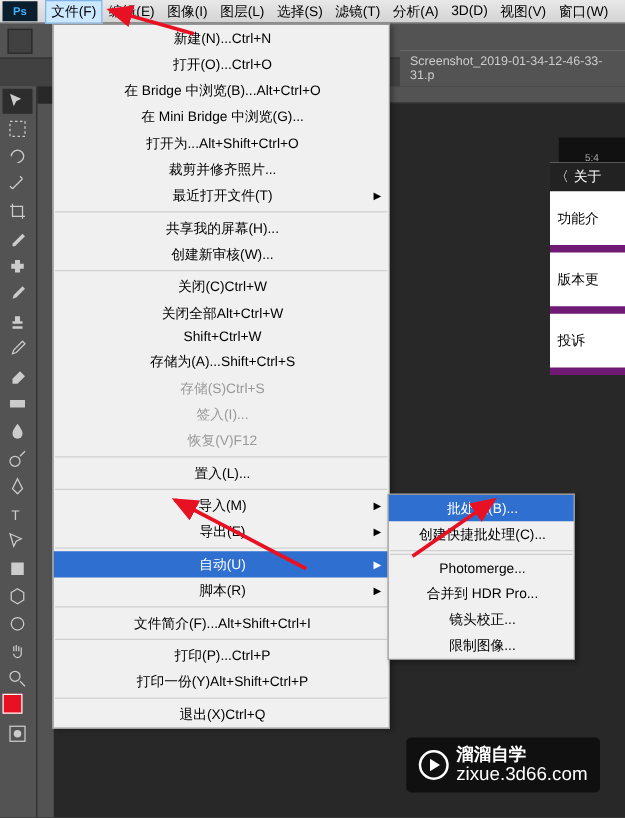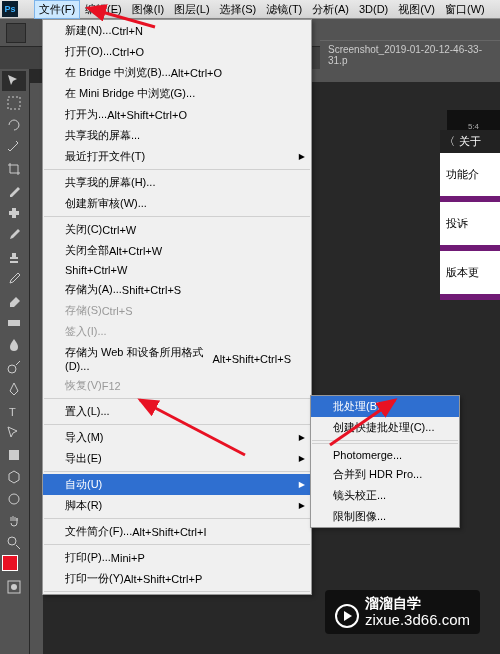--- a/index.html
+++ b/index.html
@@ -1,44 +1,44 @@
 <!DOCTYPE html>
 <html><head>
 <meta charset="utf-8">
 <style>
 *{margin:0;padding:0;box-sizing:border-box;font-family:"Microsoft YaHei",sans-serif;font-size:11px}
 body{width:500px;height:654px;background:#535353;overflow:hidden;position:relative}
 .menubar{background:linear-gradient(#e8e8e8,#d4d4d4);height:19px;display:flex;align-items:center;padding-left:2px;border-bottom:1px solid #888}
-.ps-logo{width:16px;height:16px;background:#0a1e2e;color:#3db2ff;display:flex;align-items:center;justify-content:center;font-size:9px;font-weight:bold;margin-right:16px}
+.ps-logo{width:28px;height:16px;background:#0a1e2e;color:#3db2ff;display:flex;align-items:center;justify-content:center;font-size:9px;font-weight:bold;margin-right:6px}
 .menubar-item{padding:2px 5px;cursor:pointer}
 .menubar-item.active{background:#cce8ff;border:1px solid #7eb4ea;padding:1px 4px}
 .toolbar2{background:#535353;height:28px;border-bottom:1px solid #282828;display:flex;align-items:center;padding-left:6px;gap:6px}
 .tool2-icon{width:20px;height:20px;background:#414141;border:1px solid #282828}
 .tabs{background:#414141;height:22px;display:flex;align-items:flex-end;padding-left:320px}
 .tab{background:#535353;color:#ccc;padding:3px 8px;font-size:10px;border-top:1px solid #666}
 .work{display:flex;height:calc(100% - 69px)}
 .ltools{width:30px;background:#535353;border-right:1px solid #282828;display:flex;flex-direction:column;padding:2px;gap:2px}
 .lt{width:24px;height:20px;display:flex;align-items:center;justify-content:center;color:#ccc;position:relative}
 .lt svg{width:16px;height:16px}
 .lt.sel{background:#2d2d2d}
 .canvas-area{flex:1;background:#282828;position:relative}
 .ruler-h{position:absolute;top:0;left:14px;right:0;height:14px;background:#535353;border-bottom:1px solid #282828}
 .ruler-v{position:absolute;top:14px;left:0;width:14px;bottom:0;background:#535353;border-right:1px solid #282828}
 .dropdown{position:absolute;top:19px;left:42px;width:270px;background:#f0f0f0;border:1px solid #979797;box-shadow:2px 2px 4px rgba(0,0,0,.3);z-index:10}
-.mi{display:flex;justify-content:flex-start;align-items:center;padding:3px 20px 3px 22px;cursor:pointer;position:relative}
+.mi{display:flex;justify-content:center;align-items:center;padding:3px 20px 3px 22px;cursor:pointer;position:relative}
 .mi.hl{background:#2f6fd0;color:#fff}
 .mi.dis{color:#999}
 .mi .arrow{position:absolute;right:6px;font-size:8px}
 .sep{height:1px;background:#d0d0d0;margin:2px 1px}
 .submenu{position:absolute;top:395px;left:310px;width:150px;background:#f0f0f0;border:1px solid #979797;box-shadow:2px 2px 4px rgba(0,0,0,.3);z-index:11}
 .side-panel{position:absolute;right:0;top:130px;width:60px;background:#fff}
 .sp-head{background:#222;color:#fff;font-size:10px;padding:4px;display:flex;align-items:center;gap:4px}
 .sp-item{padding:14px 6px;border-bottom:6px solid #701a75;font-size:11px}
 .red-arrow{position:absolute;z-index:20;pointer-events:none}
-.watermark{position:absolute;bottom:20px;right:20px;background:rgba(0,0,0,.6);color:#fff;padding:6px 10px;border-radius:4px;display:flex;align-items:flex-end;gap:6px;z-index:30}
+.watermark{position:absolute;bottom:20px;right:20px;background:rgba(0,0,0,.6);color:#fff;padding:6px 10px;border-radius:4px;display:flex;align-items:center;gap:6px;z-index:30}
 .wm-play{width:24px;height:24px;border:2px solid #fff;border-radius:50%;display:flex;align-items:center;justify-content:center}
 .wm-play::after{content:"";border-left:8px solid #fff;border-top:5px solid transparent;border-bottom:5px solid transparent;margin-left:2px}
 .wm-text{display:flex;flex-direction:column;line-height:1.1}
 .colorsw{width:24px;height:20px;position:relative}
 .colorsw::before{content:"";position:absolute;width:14px;height:14px;background:#e81123;border:1px solid #fff;top:0;left:0}
 .colorsw::after{content:"";position:absolute;width:14px;height:14px;background:#fff;border:1px solid #888;bottom:0;right:0;z-index:-1}
 .status-top{position:absolute;right:0;top:110px;width:53px;background:#111;color:#aaa;font-size:8px;padding:12px;text-align:center}
 </style>
 </head>
 <body>
@@ -55,21 +55,21 @@
   <div class="menubar-item">3D(D)</div>
   <div class="menubar-item">视图(V)</div>
   <div class="menubar-item">窗口(W)</div>
 </div>
 
 <div class="toolbar2">
   <div class="tool2-icon"></div>
 </div>
 
 <div class="tabs">
-  <div class="tab">Screenshot_2019-01-20-12-46-33-31.p</div>
+  <div class="tab">Screenshot_2019-01-34-12-46-33-31.p</div>
 </div>
 
 <div class="work">
   <div class="ltools">
     <div class="lt sel">
         <svg viewBox="0 0 16 16">
           <path d="M2 2l3 10 2-4 4-2z" fill="#ccc"></path>
         </svg>
       </div>
     <div class="lt">
@@ -211,21 +211,21 @@
     </div>
     <div class="mi">
       <span>在 Mini Bridge 中浏览(G)...</span>
       <span></span>
     </div>
     <div class="mi">
       <span>打开为...</span>
       <span>Alt+Shift+Ctrl+O</span>
     </div>
     <div class="mi">
-      <span>共享我的屏幕...</span>
+      <span>裁剪并修齐照片...</span>
       <span></span>
     </div>
     <div class="mi">
       <span>最近打开文件(T)</span>
       <span></span>
       <span class="arrow">▶</span>
     </div>
     <div class="sep"></div>
     <div class="mi">
       <span>共享我的屏幕(H)...</span>
@@ -252,24 +252,20 @@
       <span>Shift+Ctrl+S</span>
     </div>
     <div class="mi dis">
       <span>存储(S)</span>
       <span>Ctrl+S</span>
     </div>
     <div class="mi dis">
       <span>签入(I)...</span>
       <span></span>
     </div>
-    <div class="mi">
-      <span>存储为 Web 和设备所用格式(D)...</span>
-      <span>Alt+Shift+Ctrl+S</span>
-    </div>
     <div class="mi dis">
       <span>恢复(V)</span>
       <span>F12</span>
     </div>
     <div class="sep"></div>
     <div class="mi">
       <span>置入(L)...</span>
       <span></span>
     </div>
     <div class="sep"></div>
@@ -295,27 +291,31 @@
       <span class="arrow">▶</span>
     </div>
     <div class="sep"></div>
     <div class="mi">
       <span>文件简介(F)...</span>
       <span>Alt+Shift+Ctrl+I</span>
     </div>
     <div class="sep"></div>
     <div class="mi">
       <span>打印(P)...</span>
-      <span>Mini+P</span>
+      <span>Ctrl+P</span>
     </div>
     <div class="mi">
       <span>打印一份(Y)</span>
       <span>Alt+Shift+Ctrl+P</span>
     </div>
     <div class="sep"></div>
+    <div class="mi">
+      <span>退出(X)</span>
+      <span>Ctrl+Q</span>
+    </div>
   </div>
 
 <div class="submenu" id="auto-sub">
     <div class="mi hl">
       <span>批处理(B)...</span>
     </div>
     <div class="mi">
       <span>创建快捷批处理(C)...</span>
     </div>
     <div class="sep"></div>
@@ -334,22 +334,22 @@
     </div>
   </div>
 
 <div class="status-top">5:4 1.10K</div>
 <div class="side-panel">
   <div class="sp-head">
     <span>〈</span>
     <span>关于</span>
   </div>
   <div class="sp-item">功能介</div>
+  <div class="sp-item">版本更</div>
   <div class="sp-item">投诉</div>
-  <div class="sp-item">版本更</div>
 </div>
 
 <svg class="red-arrow" style="top:2px;left:80px" width="80" height="30">
     <defs>
       <marker id="ah1" markerWidth="8" markerHeight="8" refX="6" refY="3" orient="auto">
         <path d="M0 0L7 3L0 6z" fill="#e81123"></path>
       </marker>
     </defs>
     <line x1="75" y1="25" x2="8" y2="6" stroke="#e81123" stroke-width="3" marker-end="url(#ah1)"></line>
   </svg>

